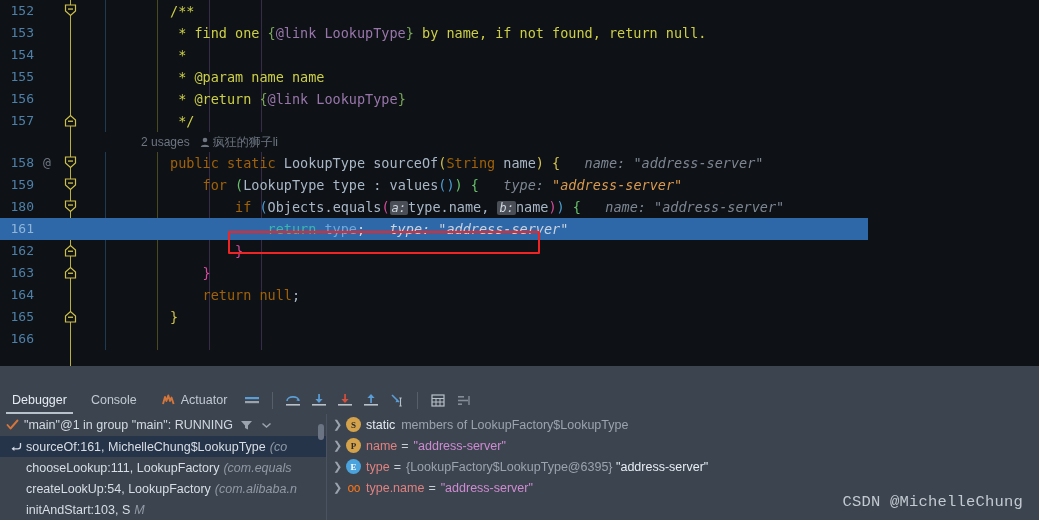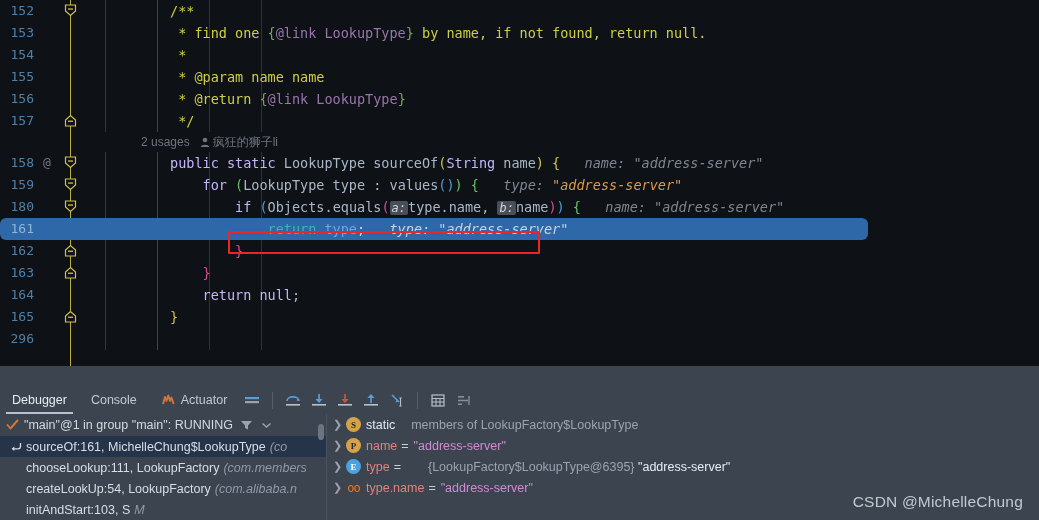--- a/index.html
+++ b/index.html
@@ -25,21 +25,21 @@
   }
   .code-rows { position: absolute; left: 0; top: 0; width: 868px; }
   .row {
     position: relative;
     height: 22px;
     white-space: pre;
     font-family: "DejaVu Sans Mono", monospace;
     font-size: 13.5px;
     line-height: 22px;
   }
-  .row.sel { background: #2e68a8; border-radius: 6px; }
+  .row.sel { background: #2e68a8; }
 
   .lineno {
     position: absolute; left: 0; top: 0;
     width: 34px; text-align: right;
     color: #4f80a8; font-size: 13px;
     font-family: "DejaVu Sans Mono", monospace;
   }
   .row.sel .lineno { color: #8fb6d8; }
 
   .gut-ann {
@@ -60,21 +60,21 @@
   }
   .fold-mark svg { display: block; }
 
   
   .vline { position: absolute; top: 0; width: 1px; height: 22px; }
 
   .codetext {
     position: absolute; left: 105px; top: 0;
     padding-left: 0;
   }
-  .kw2  { color: #c4b5fd; }
+  .kw2  { color: #a16207; }
   .cmt  { color: #cdd045; }
   .cmt-tag { color: #9876aa; }
   .cmt-br  { color: #7aa65a; }
   .type { color: #a9b7c6; }
   .ident{ color: #a9b7c6; }
   .brace-y { color: #d2c24c; }
   .brace-g { color: #69c06b; }
   .brace-m { color: #d44c9a; }
   .brace-b { color: #4d9ed4; }
   .punct{ color: #a9b7c6; }
@@ -210,32 +210,32 @@
   .vicon.s { background: #d4a24a; }
   .vicon.p { background: #d4a24a; }
   .vicon.e { background: #4aa3dd; color: #fff; }
   .vicon.oo {
     background: transparent; color: #f97316; font-size: 12px;
     font-family: "DejaVu Sans Mono", monospace; letter-spacing: -1px;
     font-weight: normal;
     text-align: right;
   }
   .vname { color: #e0827f; margin-right: 4px; }
-  .vkw   { color: #e6ebf1; margin-right: 16px; }
+  .vkw   { color: #e6ebf1; margin-right: 6px; }
   .vdim  { color: #9aa3ae; }
   .veq   { color: #c9d0d8; margin: 0 5px 0 0; }
   .vstr  { color: #cf8bd0; }
   .vstr2 { color: #e8edf3; }
-  .vref  { color: #9aa3ae; margin-left: 22px; }
+  .vref  { color: #9aa3ae; }
 
   
   .watermark {
     position: absolute; right: 16px; bottom: 9px;
     color: #c3c9d0; font-size: 15.5px;
-    font-family: Liberation Sans, sans-serif;
+    font-family: Liberation Mono, monospace;
     letter-spacing: 0.2px;
   }
 </style>
 </head>
 <body>
 
 <div id="app">
 
   <div class="editor">
     <div class="fold-line"></div>
@@ -275,21 +275,21 @@
             </svg></span><span class="vline" style="left: 105px; background: rgb(31, 58, 82);"></span><span class="vline" style="left: 157px; background: rgb(74, 74, 34);"></span><span class="vline" style="left: 209px; background: rgb(58, 42, 74);"></span><span class="vline" style="left: 261px; background: rgb(58, 42, 74);"></span><span class="codetext"><span class="brace-m">                }</span></span></div>
         <div class="row"><span class="lineno">163</span><span class="fold-mark" style="top: 4px;"><svg width="13" height="13" viewBox="0 0 13 13">
               <path d="M1.5 12 h10 v-6 l-5 -4.5 l-5 4.5 z" fill="#0e1116" stroke="#cfc24a" stroke-width="1.2"></path>
               <rect x="4" y="6.6" width="5" height="1.3" fill="#cfc24a"></rect>
             </svg></span><span class="vline" style="left: 105px; background: rgb(31, 58, 82);"></span><span class="vline" style="left: 157px; background: rgb(74, 74, 34);"></span><span class="vline" style="left: 209px; background: rgb(58, 42, 74);"></span><span class="vline" style="left: 261px; background: rgb(58, 42, 74);"></span><span class="codetext"><span class="brace-m">            }</span></span></div>
         <div class="row"><span class="lineno">164</span><span class="vline" style="left: 105px; background: rgb(31, 58, 82);"></span><span class="vline" style="left: 157px; background: rgb(74, 74, 34);"></span><span class="vline" style="left: 209px; background: rgb(58, 42, 74);"></span><span class="vline" style="left: 261px; background: rgb(58, 42, 74);"></span><span class="codetext"><span class="kw2">            return </span><span class="kw2">null</span><span class="punct">;</span></span></div>
         <div class="row"><span class="lineno">165</span><span class="fold-mark" style="top: 4px;"><svg width="13" height="13" viewBox="0 0 13 13">
               <path d="M1.5 12 h10 v-6 l-5 -4.5 l-5 4.5 z" fill="#0e1116" stroke="#cfc24a" stroke-width="1.2"></path>
               <rect x="4" y="6.6" width="5" height="1.3" fill="#cfc24a"></rect>
             </svg></span><span class="vline" style="left: 105px; background: rgb(31, 58, 82);"></span><span class="vline" style="left: 157px; background: rgb(74, 74, 34);"></span><span class="vline" style="left: 209px; background: rgb(58, 42, 74);"></span><span class="vline" style="left: 261px; background: rgb(58, 42, 74);"></span><span class="codetext"><span class="brace-y">        }</span></span></div>
-        <div class="row"><span class="lineno">296</span><span class="vline" style="left: 105px; background: rgb(31, 58, 82);"></span><span class="vline" style="left: 157px; background: rgb(74, 74, 34);"></span><span class="vline" style="left: 209px; background: rgb(58, 42, 74);"></span><span class="vline" style="left: 261px; background: rgb(58, 42, 74);"></span><span class="codetext"></span></div>
+        <div class="row"><span class="lineno">166</span><span class="vline" style="left: 105px; background: rgb(31, 58, 82);"></span><span class="vline" style="left: 157px; background: rgb(74, 74, 34);"></span><span class="vline" style="left: 209px; background: rgb(58, 42, 74);"></span><span class="vline" style="left: 261px; background: rgb(58, 42, 74);"></span><span class="codetext"></span></div>
       </div>
     <div class="redbox"></div>
   </div>
 
   <div class="debugpanel">
     <div class="dp-top-sep"></div>
 
     <div class="tabbar">
       <div class="tab active">
         <span>Debugger</span>
@@ -392,21 +392,21 @@
                 <path d="M10.5 2 v3.2 a2.6 2.6 0 0 1 -2.6 2.6 H2.6" stroke="#cfd6df" stroke-width="1.3" fill="none"></path>
                 <path d="M4.4 5.6 L1.6 7.8 L4.4 10 z" fill="#cfd6df"></path>
               </svg>
             </span>
             <span>sourceOf:161, MichelleChung$LookupType</span>
             <span class="pkg">(co</span>
           </div>
           <div class="frame-row">
             <span style="width:16px;display:inline-block"></span>
             <span>chooseLookup:111, LookupFactory</span>
-            <span class="pkg">(com.members</span>
+            <span class="pkg">(com.equals</span>
           </div>
           <div class="frame-row">
             <span style="width:16px;display:inline-block"></span>
             <span>createLookUp:54, LookupFactory</span>
             <span class="pkg">(com.alibaba.n</span>
           </div>
           <div class="frame-row">
             <span style="width:16px;display:inline-block"></span>
             <span>initAndStart:103, S</span>
             <span class="pkg">M</span>

